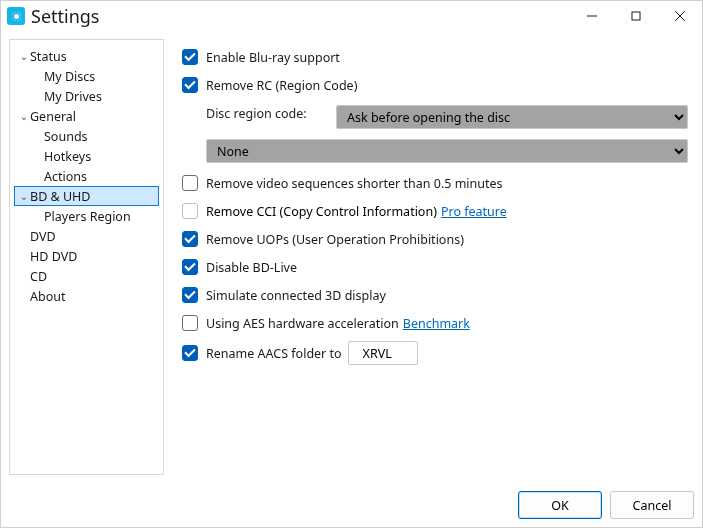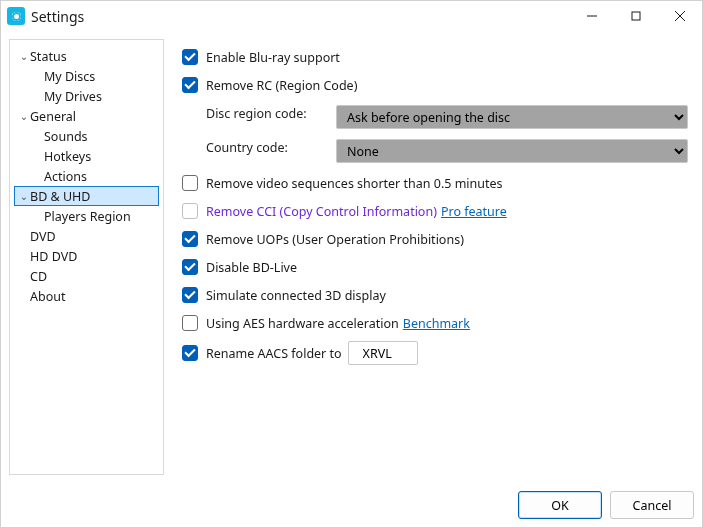--- a/index.html
+++ b/index.html
@@ -27,21 +27,21 @@
     width: 18px; height: 18px;
     background: #13b6e6;
     border-radius: 3px;
     display: flex; align-items: center; justify-content: center;
     margin-right: 6px;
   }
   .app-icon-inner {
     width: 9px; height: 9px; background: #fff; border-radius: 50%;
     box-shadow: inset 0 0 0 2px #13b6e6, inset 0 0 0 4px #fff;
   }
-  .title { font-size: 14px; flex: 1; }
+  .title { font-size: 18px; flex: 1; }
   .winbtns { display: flex; height: 100%; }
   .winbtn {
     width: 44px; display: flex; align-items: center; justify-content: center;
     cursor: pointer;
   }
   .winbtn svg, .winbtn span { width:10px; height:10px; }
   .main {
     flex: 1;
     display: flex;
     padding: 8px;
@@ -104,21 +104,21 @@
   .cb.checked {
     background:#005fb8;
     border-color:#005fb8;
   }
   .cb.checked::after{
     content:""; width:4px; height:8px; border:solid #fff; border-width:0 2px 2px 0;
     transform: rotate(45deg) translate(-1px,-1px);
   }
   .cb.disabled { border-color:#c0c0c0; cursor:default;}
   .lbl { cursor:pointer; }
-  .lbl.disabled { color:#6d28d9; cursor:default;}
+  .lbl.disabled { color:#000000; cursor:default;}
   .form-row {
     display:flex; 
     margin:10px 0 10px 24px;
   }
   .form-label { width:130px; color:#222;}
   select {
     flex:1;
     height:24px;
     border:1px solid #c8c8c8;
     background:#a3a3a3;
@@ -235,21 +235,20 @@
     <div class="row">
         <span class="cb checked"></span>
         <span class="lbl">Remove RC (Region Code)</span>
       </div>
 
     <div class="form-row">
       <span class="form-label">Disc region code:</span>
       <select><option>Ask before opening the disc</option></select>
     </div>
     <div class="form-row">
-      <span class="form-label">Country code:</span>
       <select><option>None</option></select>
     </div>
 
     <div class="row">
         <span class="cb"></span>
         <span class="lbl">Remove video sequences shorter than 0.5 minutes</span>
       </div>
 
     <div class="row">
         <span class="cb disabled"></span>

